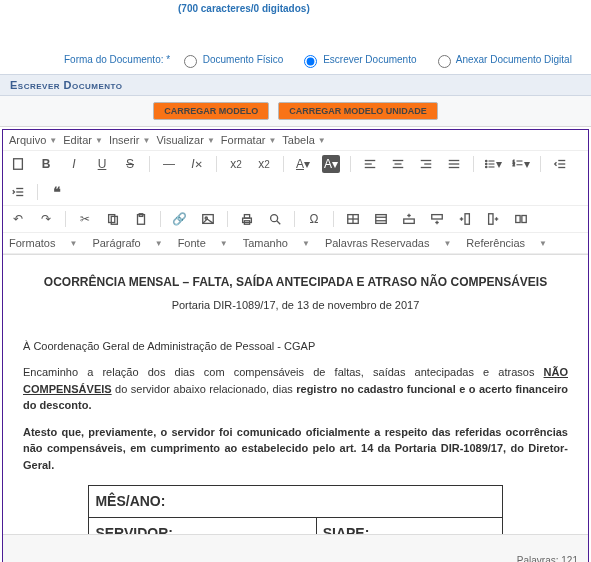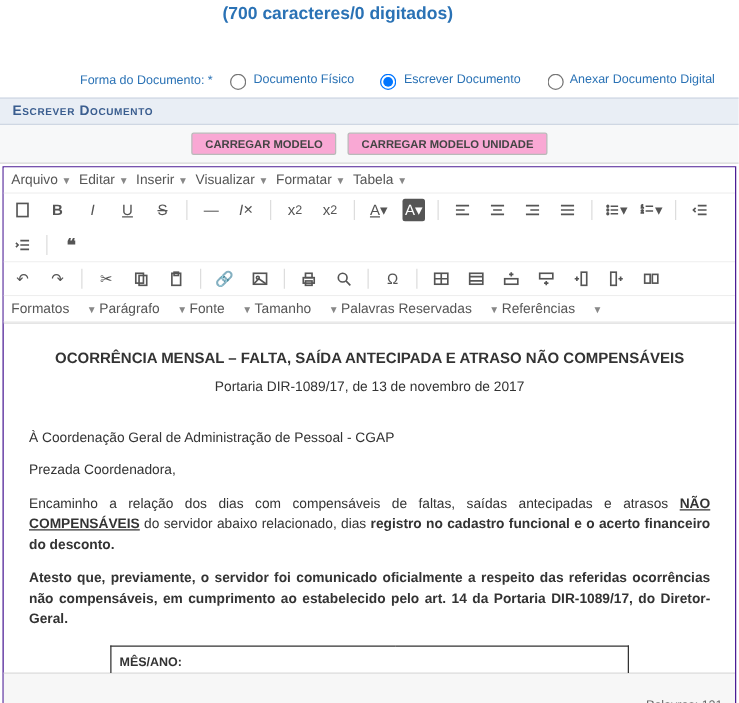--- a/index.html
+++ b/index.html
@@ -1,49 +1,49 @@
 <!DOCTYPE html>
 <html><head>
 <meta charset="utf-8">
 <style>
   * { box-sizing: border-box; }
   body { margin: 0; font-family: Verdana, Geneva, sans-serif; font-size: 11px; color: #333; background: #fff; width: 591px; }
   .top-row { padding: 2px 10px; }
-  .char-cnt { color: #2a72b5; font-weight: bold; font-size: 14px; margin-left: 168px; margin-top: 42px; }
+  .char-cnt { color: #2a72b5; font-weight: bold; font-size: 10px; margin-left: 168px; margin-top: 42px; }
   .form-row { padding: 4px 10px 6px 64px; font-size: 10px; color: #333; margin-top: 32px; }
   .form-row label { margin-right: 6px; color: #2a72b5; }
   .radio-group { display: inline-flex; gap: 10px; align-items: center; color:#555; }
   .radio-group input { vertical-align: middle; }
   .section-bar { background: #e9eef5; border-top:1px solid #cfd7e3; border-bottom:1px solid #cfd7e3; padding:4px 10px; color:#3a5d8f; font-variant: small-caps; letter-spacing:.5px; font-weight:bold; font-size:11px; }
   .model-btns { text-align:center; padding:6px 0; background:#f7f8f9; border-bottom:1px solid #d8d8d8; }
-  .btn-gray { background:#f9a8d4; border:1px solid #b9b9b9; border-radius:2px; padding:3px 10px; font-size:9px; color:#444; cursor:pointer; font-weight:bold; }
+  .btn-gray { background:#f97316; border:1px solid #b9b9b9; border-radius:2px; padding:3px 10px; font-size:9px; color:#444; cursor:pointer; font-weight:bold; }
   .btn-gray + .btn-gray { margin-left:6px; }
 
   .editor-wrap { border:1px solid #4c1d95; margin:2px; }
   .menu-row, .tool-row, .opt-row { background:#fff; border-bottom:1px solid #eee; padding:4px 6px; display:flex; flex-wrap:wrap; align-items:center; gap:6px; color:#555; }
   .menu-item { font-size:11px; color:#555; cursor:pointer; display:inline-flex; align-items:center; gap:3px; }
   .caret { font-size:8px; color:#888; }
   .tool-row { gap:10px; font-size:12px; color:#555; }
   .tbtn { width:18px; height:18px; display:inline-flex; align-items:center; justify-content:center; cursor:pointer; color:#555; font-size:12px; }
   .tbtn svg { width:14px; height:14px; stroke:#555; fill:none; stroke-width:1.5; }
   .sep { width:1px; height:16px; background:#ddd; }
-  .opt-row { font-size:11px; gap:2px; color:#555; }
+  .opt-row { font-size:11px; gap:15px; color:#555; }
   .opt-item { display:inline-flex; align-items:center; gap:14px; cursor:pointer; }
 
   .editor-body { height:280px; overflow:auto; padding:14px 20px; font-family: Verdana, sans-serif; font-size:11px; line-height:1.5; position:relative; border-top:1px solid #ddd; }
   .editor-body::-webkit-scrollbar { width:16px; }
   .editor-body::-webkit-scrollbar-thumb { background:#c9c9c9; border:3px solid #efefef; border-radius:8px; }
   .editor-body::-webkit-scrollbar-track { background:#efefef; }
   .doc-title { text-align:center; font-weight:bold; font-size:12px; margin:4px 0 6px; }
   .doc-sub { text-align:center; font-size:11px; margin-bottom:24px; }
   .doc-p { margin:10px 0; }
   .justify { text-align:justify; }
   .under { text-decoration: underline; }
   table.doc-tbl { border-collapse:collapse; width:76%; margin:12px auto 0; }
-  table.doc-tbl td { border:1px solid #333; padding:5px 6px; font-size:10px; font-weight:bold; }
+  table.doc-tbl td { border:1px solid #333; padding:5px 6px; font-size:14px; font-weight:bold; }
   .wc-bar { text-align:right; padding:20px 10px; background:#f7f7f7; border-top:1px solid #ddd; font-size:10px; color:#666; }
 
   .remove-row { text-align:center; padding:8px; font-size:10px; font-weight:bold; color:#333; }
   .remove-row .red { color:#c33; }
 
   .sign-bar { background:#e9eef5; border-top:1px solid #cfd7e3; border-bottom:1px solid #cfd7e3; padding:4px 10px; display:flex; align-items:center; justify-content:space-between; }
   .sign-bar .lbl { color:#3a5d8f; font-variant: small-caps; letter-spacing:.5px; font-weight:bold; font-size:11px; }
   .btn-blue { background:#dce8f5; border:1px solid #7ea2c9; color:#2a5b93; border-radius:2px; padding:2px 8px; font-size:10px; cursor:pointer; font-weight:bold; }
 </style>
 </head>
@@ -310,21 +310,20 @@
     <span class="opt-item">
         <span>Referências</span>
         <span class="caret">▼</span>
       </span>
   </div>
 
   <div class="editor-body">
     <div class="doc-title">OCORRÊNCIA MENSAL – FALTA, SAÍDA ANTECIPADA E ATRASO NÃO COMPENSÁVEIS</div>
     <div class="doc-sub">Portaria DIR-1089/17, de 13 de novembro de 2017</div>
     <div class="doc-p">À Coordenação Geral de Administração de Pessoal - CGAP</div>
-    <div class="doc-p">Prezada Coordenadora,</div>
     <div class="doc-p justify">
       <span>Encaminho a relação dos dias com compensáveis de faltas, saídas antecipadas e atrasos </span><b class="under">NÃO COMPENSÁVEIS</b><span> do servidor abaixo relacionado, dias </span><b>registro no cadastro funcional e o acerto financeiro do desconto.</b>
     </div>
     <div class="doc-p justify"><b>Atesto que, previamente, o servidor foi comunicado oficialmente a respeito das referidas ocorrências não compensáveis, em cumprimento ao estabelecido pelo art. 14 da Portaria DIR-1089/17, do Diretor-Geral.</b></div>
     <table class="doc-tbl">
       <tbody>
           <tr>
             <td colspan="2">MÊS/ANO:</td>
           </tr>
       <tr>

